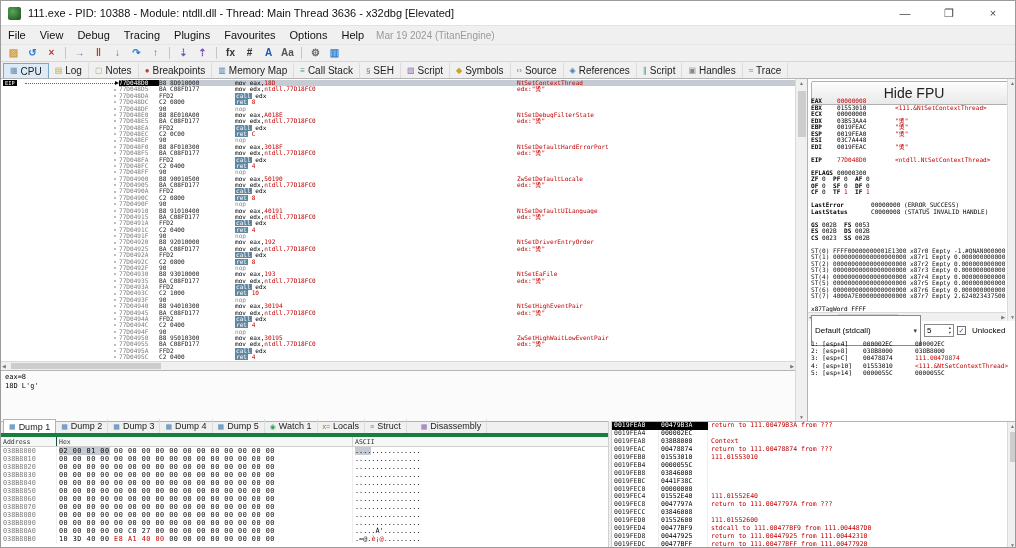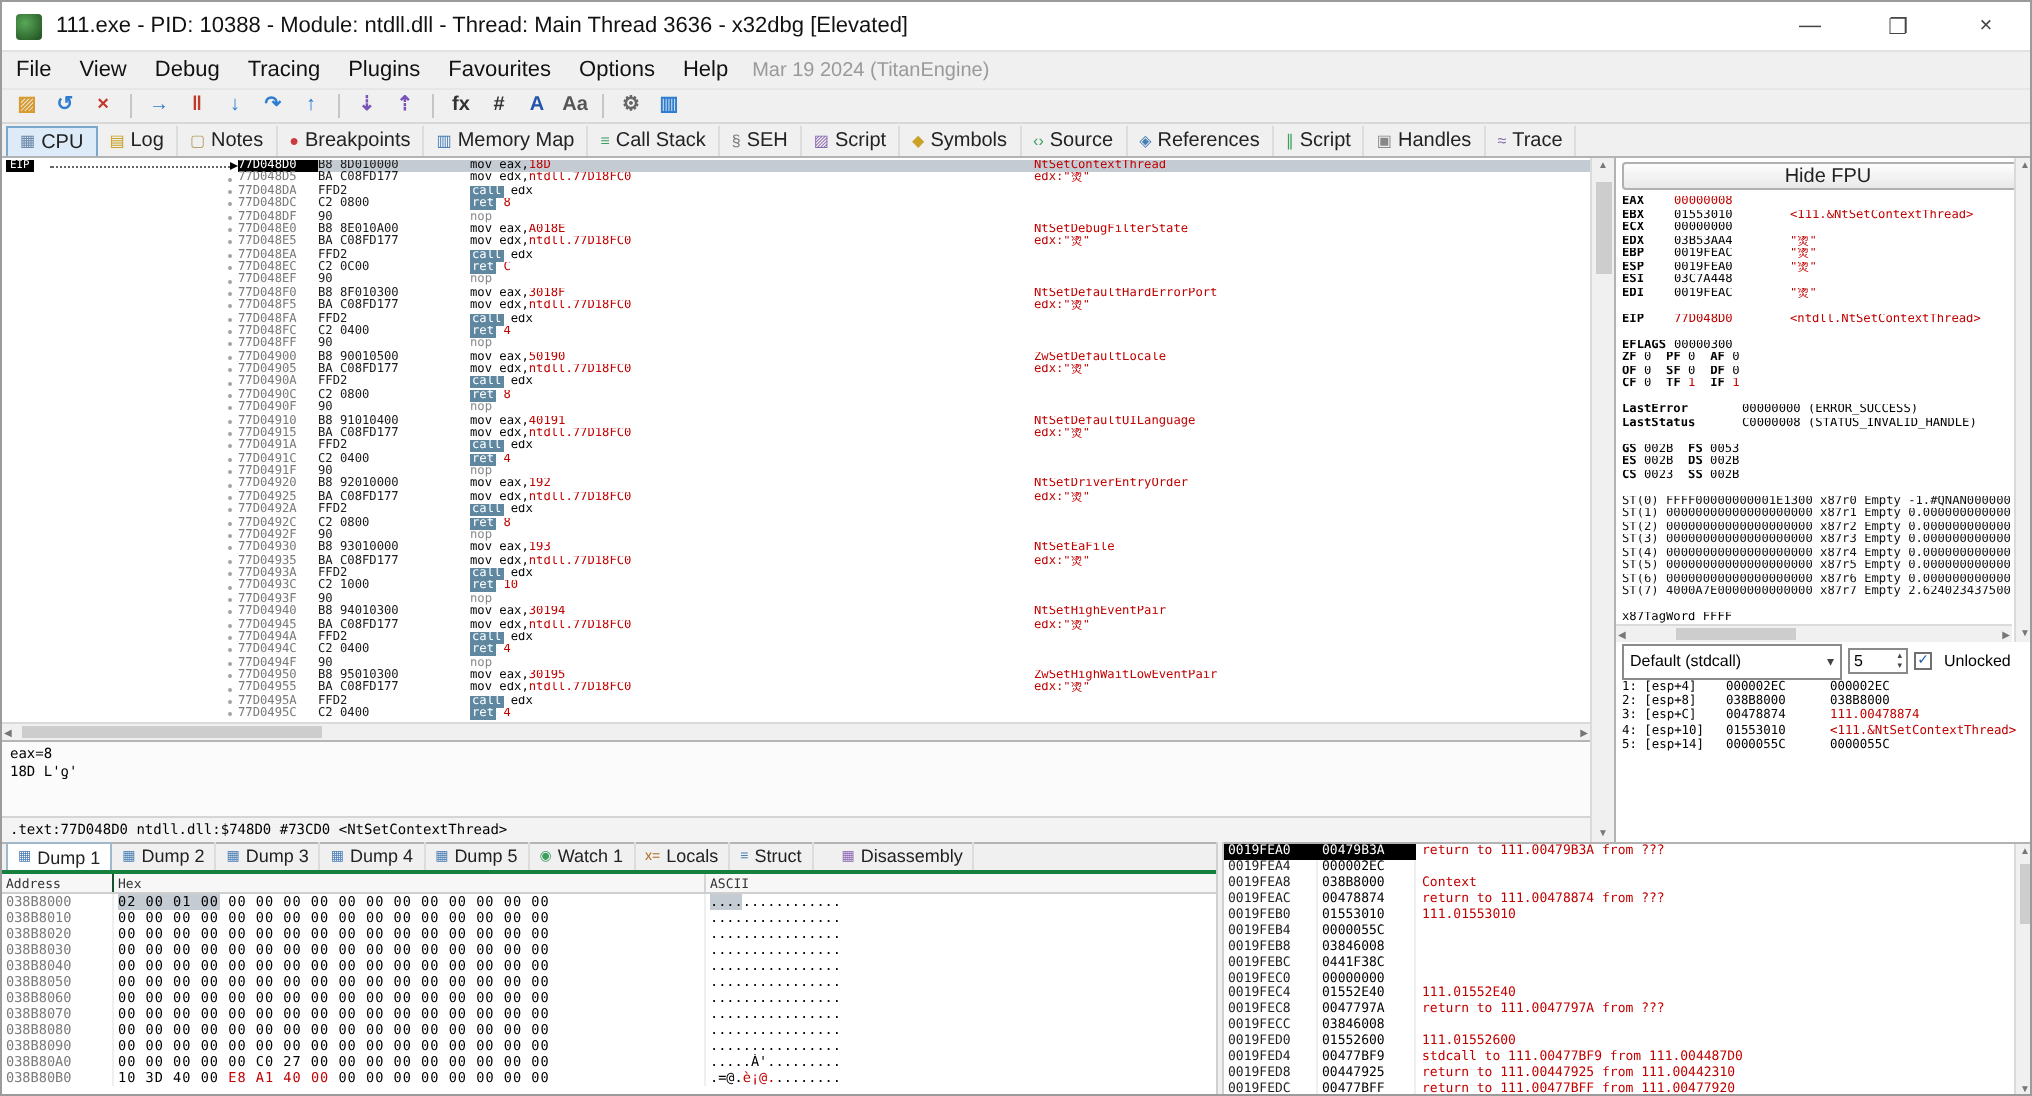--- a/index.html
+++ b/index.html
@@ -47,49 +47,49 @@
   .hs-left{position:absolute;left:1px;top:1px}.hs-right{position:absolute;right:1px;top:1px}
   .hs-thumb{position:absolute;left:10px;top:1px;width:150px;height:6px;background:#cdcdcd}
   .infobox{position:absolute;left:0;top:291px;width:100%;height:51px;background:#fbfbfb;border-top:1px solid #b5b5b5;font-family:"DejaVu Sans Mono",monospace;font-size:7px;line-height:9px;padding:2px 4px}
   .infoaddr{position:absolute;left:0;bottom:0;right:0;height:13px;border-top:1px solid #d5d5d5;background:#f3f3f3;padding:2px 4px}
   
   .vscroll-main{position:absolute;left:794px;top:78px;width:12px;height:342px;background:#f0f0f0;border-left:1px solid #dadada;font-size:5px;color:#777;text-align:center}
   .vs-up{position:absolute;top:1px;left:0;right:0}.vs-down{position:absolute;bottom:1px;left:0;right:0}
   .vs-thumb{position:absolute;left:2px;top:12px;width:8px;height:46px;background:#cdcdcd}
   
   .regpane{position:absolute;left:806px;top:78px;width:210px;height:342px;background:#fff;border-left:1px solid #b3b3b3}
-  .hidefpu{position:absolute;top:2px;left:3px;right:0;height:14px;display:flex;align-items:center;justify-content:center;font-size:10px;background:linear-gradient(#fdfdfd,#e9e9e9);border:1px solid #b0b0b0;border-radius:2px;color:#222}
+  .hidefpu{position:absolute;top:2px;left:3px;right:0;height:24px;display:flex;align-items:center;justify-content:center;font-size:14px;background:linear-gradient(#fdfdfd,#e9e9e9);border:1px solid #b0b0b0;border-radius:2px;color:#222}
   .regs{position:absolute;top:19px;left:3px;right:12px;height:214px;overflow:hidden;font-family:"DejaVu Sans Mono",monospace}
   .rrow{height:6.5px;line-height:6.6px;font-size:6.1px;white-space:pre;overflow:hidden}
   .rblank{height:6.5px}
   .rname{display:inline-block;width:26px;font-weight:bold}
   .rname.wide{width:60px}
   .rval{display:inline-block;min-width:52px}
   .rcm{margin-left:6px}
   .red{color:#c10000}
   .fname{font-weight:bold}
   .strow{color:#111}
   .reg-vscroll{position:absolute;right:0;top:0;width:10px;height:242px;background:#f0f0f0;border-left:1px solid #dadada;font-size:5px;color:#777;text-align:center}
   .reg-hscroll{position:absolute;left:0;top:233px;right:11px;height:9px;background:#f0f0f0;border-top:1px solid #dadada;font-size:5px;color:#777}
   .rhs-thumb{position:absolute;left:30px;top:1px;width:60px;height:6px;background:#cdcdcd}
   .argshdr{position:absolute;top:244px;left:3px;right:3px;height:15px;display:flex;align-items:center;gap:3px;font-size:8px}
-  .argsel{display:flex;align-items:center;justify-content:space-between;width:110px;height:18px;border:1px solid #8a8a8a;background:#fff;padding:0 3px}
+  .argsel{display:flex;align-items:center;justify-content:space-between;width:110px;height:31px;border:1px solid #8a8a8a;background:#fff;padding:0 3px}
   .caret{font-size:7px;color:#444}
   .argspin{display:flex;align-items:center;justify-content:space-between;width:30px;height:13px;border:1px solid #8a8a8a;background:#fff;padding:0 2px}
   .spincol{display:flex;flex-direction:column;font-size:4.5px;line-height:4.5px;color:#444}
   .argcb{display:flex;align-items:flex-end;gap:6px}
   .cb{display:inline-flex;align-items:center;justify-content:center;width:9px;height:9px;border:1px solid #707070;background:#fff;font-size:7px;line-height:1;color:#1a5dab}
   .argsrows{position:absolute;top:261px;left:3px;right:3px;bottom:0;font-family:"DejaVu Sans Mono",monospace;overflow:hidden}
   .arow{height:7.2px;line-height:7.2px;font-size:6.2px;white-space:pre}
   .apre{display:inline-block;width:52px}
   .araw{display:inline-block;width:52px}
   
   .bottom{position:absolute;left:0;top:420px;width:1016px;height:128px}
   .dumppane{position:absolute;left:0;top:0;width:607px;height:128px;background:#fff;border-top:1px solid #b3b3b3}
-  .dumptabs{height:15px;background:#f0f0f0;display:flex;align-items:flex-end;font-size:9px;border-bottom:2px solid #15803d;padding-left:2px}
+  .dumptabs{height:15px;background:#f0f0f0;display:flex;align-items:flex-end;font-size:9px;border-bottom:4px solid #15803d;padding-left:2px}
   .dtab{display:flex;align-items:center;gap:3px;height:14px;padding:0 5px;border-right:1px solid #dcdcdc;color:#222;white-space:nowrap}
   .dtab.active{background:#fff;border:1px solid #9fb8cc;border-bottom:none}
   .dtab.gap{margin-left:9px}
   .dtabicon{font-size:7px;line-height:1}
   .dumphdr{height:10px;display:flex;font-family:"DejaVu Sans Mono",monospace;font-size:6.5px;line-height:10px;background:#f7f7f7;border-bottom:1px solid #cfcfcf;color:#333}
   .h-addr{width:56px;border-right:1px solid #14532d;padding-left:2px}
   .h-hex{width:296px;border-right:1px solid #d5d5d5;padding-left:2px}
   .h-ascii{flex:1;padding-left:2px}
   .dumprow{display:flex;height:8px;line-height:8px;font-family:"DejaVu Sans Mono",monospace;font-size:6.8px;white-space:pre}
   .daddr2{width:56px;flex:none;color:#7a7a7a;padding-left:2px;border-right:1px solid #efefef}
@@ -295,21 +295,20 @@
         <div class="drow"><span class="dside"><span class="dot"></span></span><span class="daddr">77D0495C</span><span class="dbytes">C2 0400</span><span class="dins"><span class="mn mn-ret">ret</span><span class="op"> </span><span class="val">4</span></span><span class="dcm"></span></div>
       </div>
     <div class="dis-hscroll">
       <span class="hs-left">◀</span>
       <span class="hs-thumb"></span>
       <span class="hs-right">▶</span>
     </div>
     <div class="infobox">
       <div>eax=8</div>
       <div>18D L'ƍ'</div>
-      <div class="infoaddr">.text:77D048D0 ntdll.dll:$748D0 #73CD0 &lt;NtSetContextThread&gt;</div>
     </div>
   </div>
 
   <div class="vscroll-main">
     <span class="vs-up">▲</span>
     <span class="vs-thumb"></span>
     <span class="vs-down">▼</span>
   </div>
 
   <div class="regpane">

